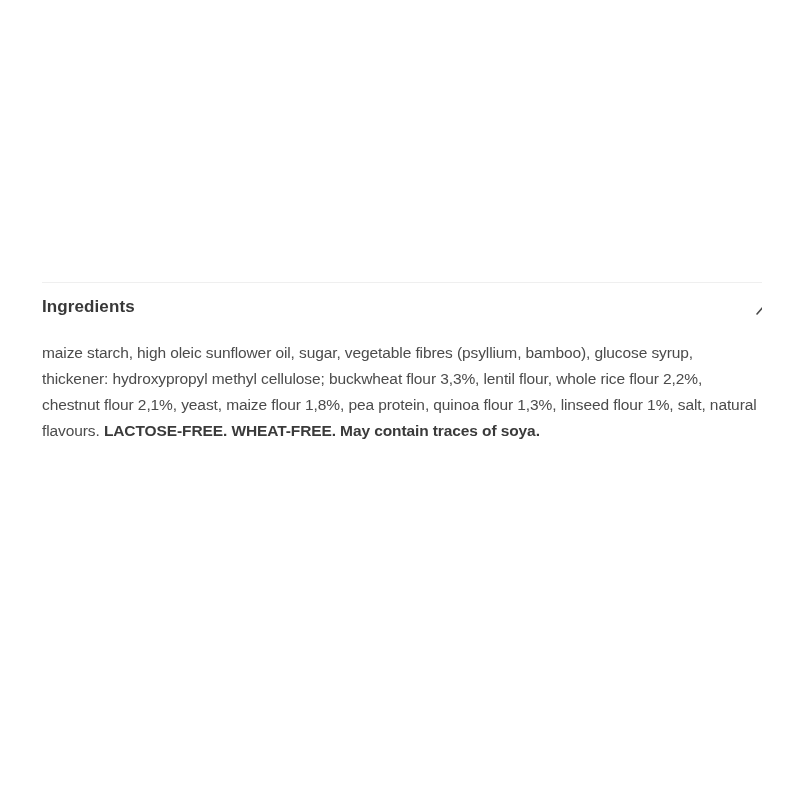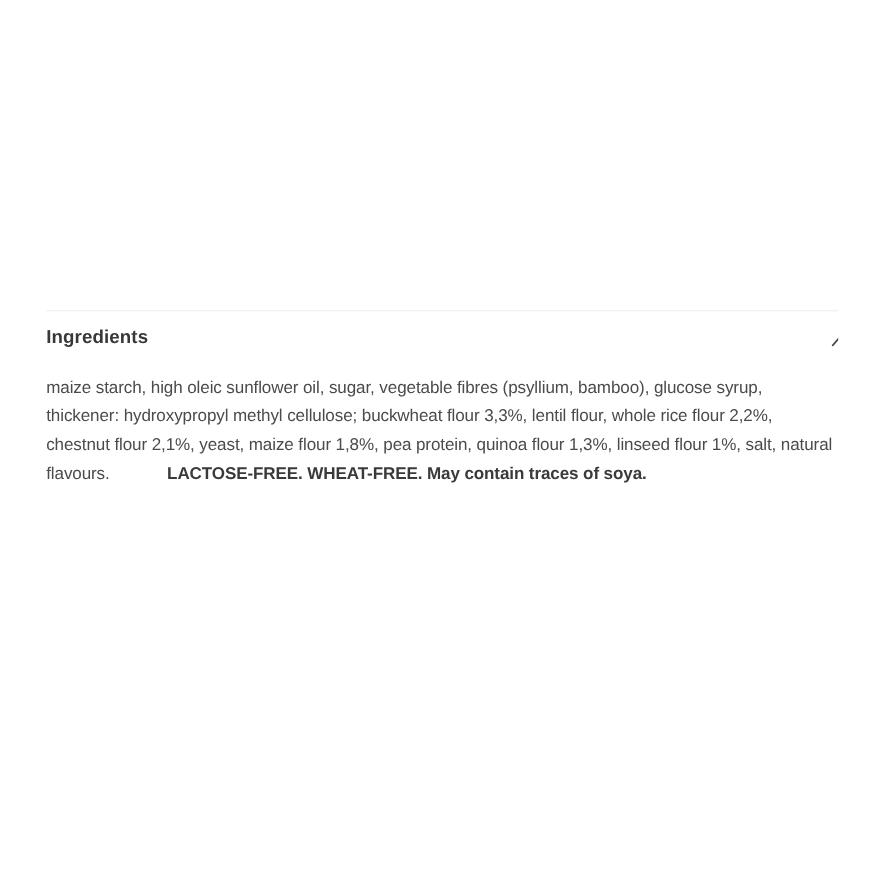--- a/index.html
+++ b/index.html
@@ -58,21 +58,20 @@
     margin-top: 22px;
     font-size: 15.5px;
     letter-spacing: -0.1px;
     line-height: 26px;
     color: var(--body_text);
     max-width: 722px;
   }
   .ingredients-text .allergen-bold {
     font-weight: 600;
     color: var(--bold_text);
-    margin-left: 48px;
   }
 </style>
 </head>
 <body>
 
 <main>
   <section class="accordion-section">
     <header class="accordion-header">
       <h2 class="section-title">Ingredients</h2>
       <span class="chevron-clip">

